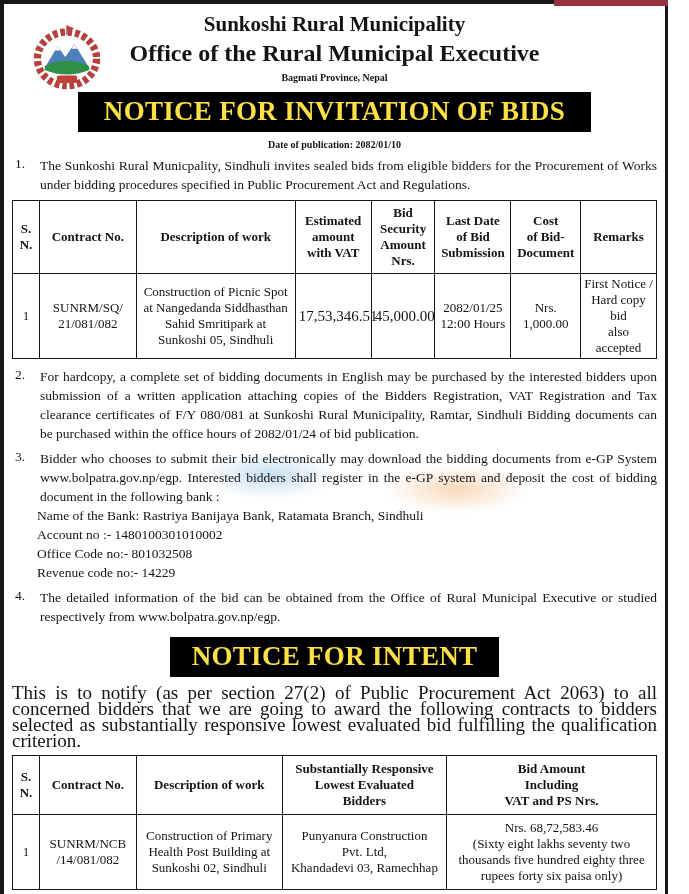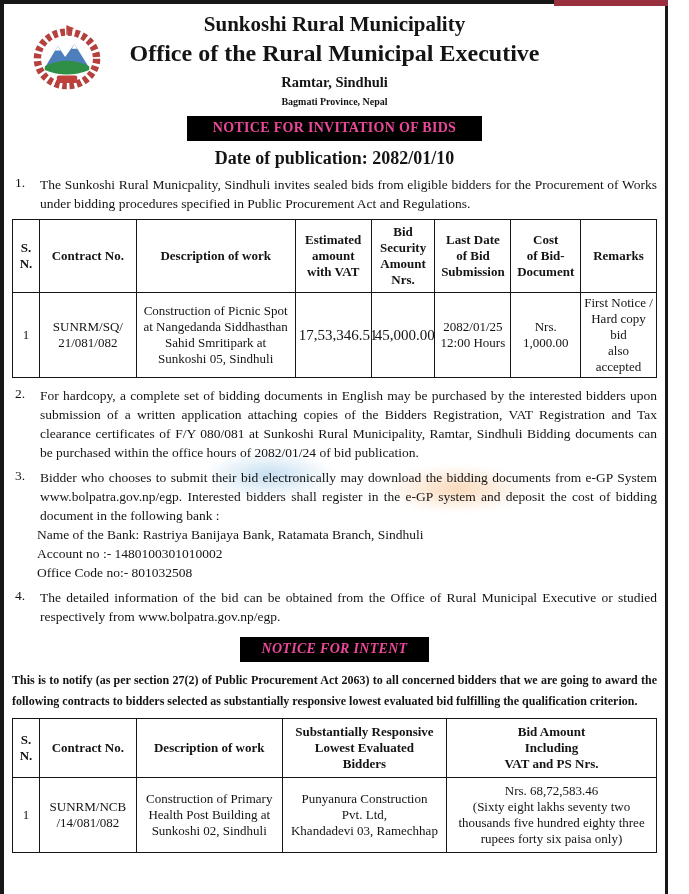--- a/index.html
+++ b/index.html
@@ -29,26 +29,26 @@
 
   .header { text-align:center; position:relative; }
   .logo { position:absolute; left:18px; top:8px; }
   .t1 { font-size:21px; font-weight:bold; margin-top:8px; }
   .t2 { font-size:24px; font-weight:bold; margin-top:3px; }
   .t3 { font-size:14.5px; font-weight:bold; margin-top:7px; }
   .t4 { font-size:10px;  font-weight:bold; margin-top:5px; }
 
   .banner {
     display:block; width:fit-content; margin:9px auto 0;
-    background:#000000; color:#ec4899;
-    font-size:14px; font-weight:bold; letter-spacing:0.3px;
+    background:#000000; color:#fde047;
+    font-size:27px; font-weight:bold; letter-spacing:0.3px;
     padding:4px 26px 5px;
   }
-  .banner2 { margin-top:11px; padding:4px 22px 5px;font-style:italic; }
-  .pubdate { text-align:center; font-size:18px; font-weight:bold; margin-top:7px; }
+  .banner2 { margin-top:11px; padding:4px 22px 5px; }
+  .pubdate { text-align:center; font-size:10px; font-weight:bold; margin-top:7px; }
 
   .points { margin-top:5px; }
   .point { display:flex; margin-top:6px; }
   .point-no { width:25px; flex:0 0 25px; font-size:13.5px; padding-left:3px; }
   .point-text { flex:1; font-size:13.5px; line-height:19px; text-align:justify; }
   .sub-lines { margin-left:25px; font-size:13.5px; line-height:19px; }
 
   table {
     width:100%; border-collapse:collapse; table-layout:fixed;
     margin-top:6px;
@@ -61,21 +61,21 @@
     padding:2px 3px;
   }
   th { font-size:13px; font-weight:bold; }
   td { font-size:13px; }
   .tbl1 th { height:68px; }
   .tbl1 td { height:74px; }
   .tbl2 th { height:54px; }
   .tbl2 td { height:70px; }
   .num { white-space:nowrap; font-size:15px; }
 
-  .intent-intro { font-size:12px; line-height:21px; text-align:justify; margin-top:8px;font-weight:bold; }
+  .intent-intro { font-size:19px; line-height:16px; text-align:justify; margin-top:8px; }
 </style>
 </head>
 <body>
 
 <div class="page">
   <div class="border-top"></div>
   <div class="border-left"></div>
   <div class="border-right"></div>
   <div class="corner-strip"></div>
   <div class="watermark"></div>
@@ -87,21 +87,20 @@
         <path d="M40 6 L48 9 L40 12 Z" fill="#c2403c"></path>
         <ellipse cx="40" cy="42" rx="32" ry="29" fill="none" stroke="#b5413e" stroke-width="8" stroke-dasharray="5 3"></ellipse>
         <ellipse cx="40" cy="42" rx="26" ry="23" fill="#fefefe"></ellipse>
         <path d="M17 50 L30 28 L38 40 L48 26 L63 50 Z" fill="#4d7fbd"></path>
         <path d="M27 33 L30 28 L33 33 Z M45 31 L48 26 L51 31 Z" fill="#ffffff"></path>
         <path d="M16 50 Q40 38 64 50 L64 54 Q40 64 16 54 Z" fill="#2f8f46"></path>
         <rect x="29" y="60" width="22" height="8" rx="2" fill="#c2403c"></rect>
       </svg>
       <div class="t1">Sunkoshi Rural Municipality</div>
       <div class="t2">Office of the Rural Municipal Executive</div>
-      <div class="t3">Ramtar, Sindhuli</div>
       <div class="t4">Bagmati Province, Nepal</div>
       <div class="banner">NOTICE FOR INVITATION OF BIDS</div>
       <div class="pubdate">Date of publication: 2082/01/10</div>
     </div>
 
     <div class="points">
       <div class="point">
         <span class="point-no">1.</span>
         <div class="point-text">The Sunkoshi Rural Municpality, Sindhuli invites sealed bids from eligible bidders for the Procurement of Works under bidding procedures specified in Public Procurement Act and Regulations.</div>
       </div>
@@ -165,20 +164,21 @@
       </div>
 
       <div class="point">
         <span class="point-no">3.</span>
         <div class="point-text">Bidder who chooses to submit their bid electronically may download the bidding documents from e-GP System www.bolpatra.gov.np/egp. Interested bidders shall register in the e-GP system and deposit the cost of bidding document in the following bank :</div>
       </div>
       <div class="sub-lines">
         <div>Name of the Bank: Rastriya Banijaya Bank, Ratamata Branch, Sindhuli</div>
         <div>Account no :- 1480100301010002</div>
         <div>Office Code no:- 801032508</div>
+        <div>Revenue code no:- 14229</div>
       </div>
 
       <div class="point">
         <span class="point-no">4.</span>
         <div class="point-text">The detailed information of the bid can be obtained from the Office of Rural Municipal Executive or studied respectively from www.bolpatra.gov.np/egp.</div>
       </div>
     </div>
 
     <div class="banner banner2">NOTICE FOR INTENT</div>
     <div class="intent-intro">This is to notify (as per section 27(2) of Public Procurement Act 2063) to all concerned bidders that we are going to award the following contracts to bidders selected as substantially responsive lowest evaluated bid fulfilling the qualification criterion.</div>

